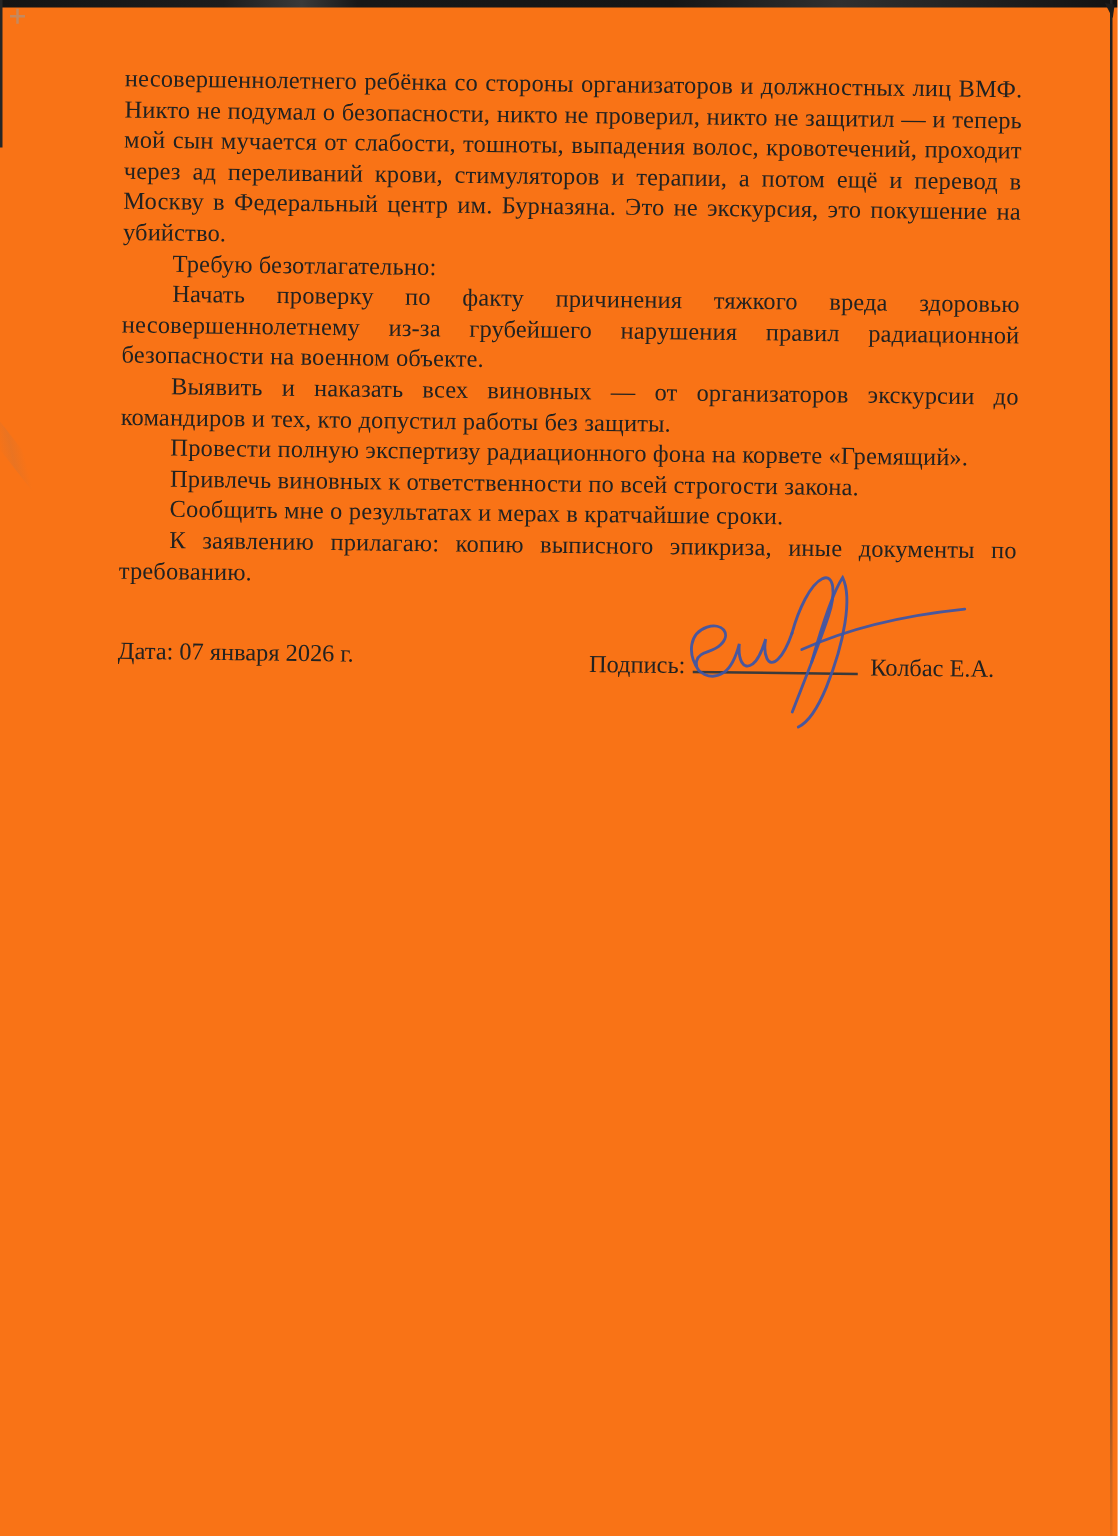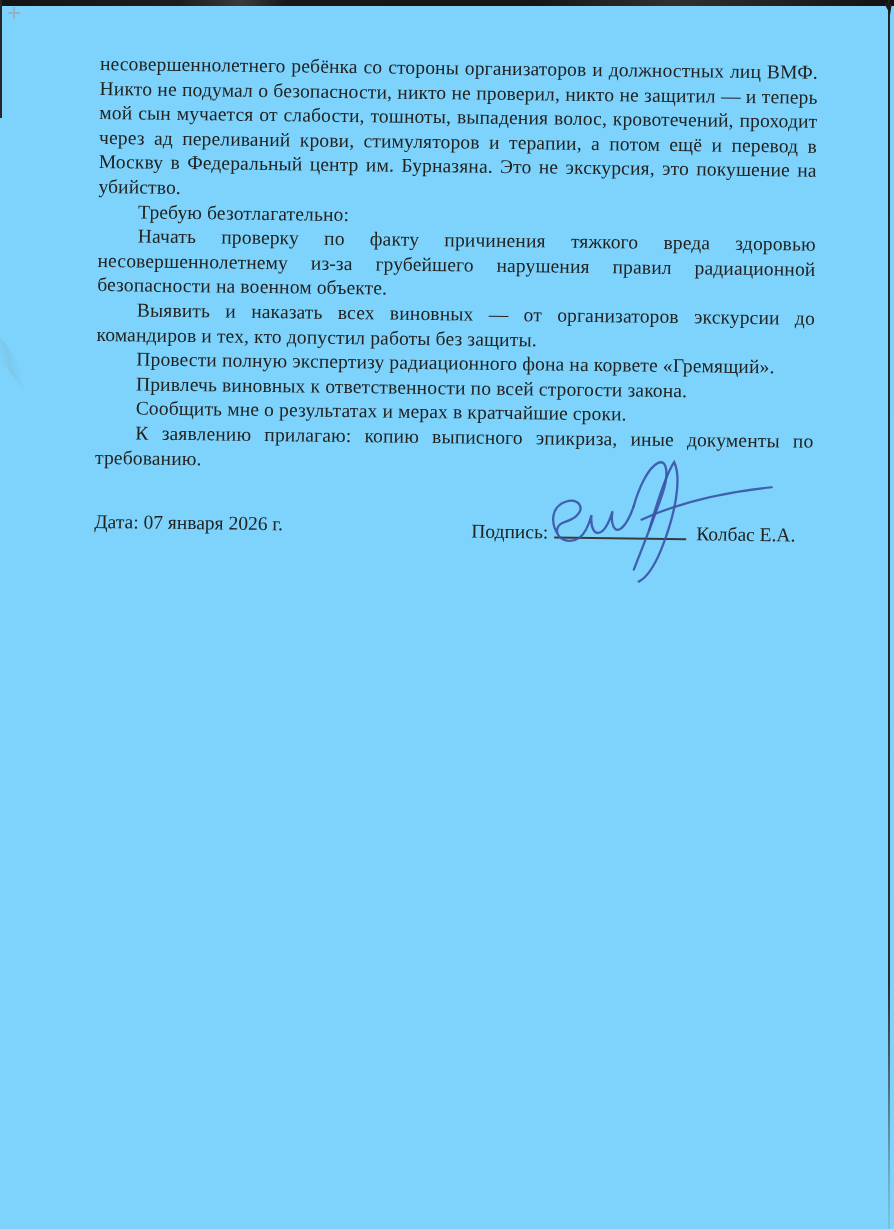--- a/index.html
+++ b/index.html
@@ -6,21 +6,21 @@
   html, body { margin: 0; padding: 0; }
   body {
     width: 894px; height: 1229px;
     background: #ffffff;
     overflow: hidden;
     font-family: "Liberation Serif", "DejaVu Serif", serif;
     position: relative;
   }
   .page {
     position: absolute; inset: 0;
-    background: #7dd3fc;
+    background: #f97316;
   }
   
   .edge-top {
     position: absolute; left: 0; top: 0; width: 894px; height: 6px;
     background: linear-gradient(90deg, #141414 0%, #1d1d1d 20%, #3a3a3a 27%, #181818 32%,
                 #161616 60%, #303030 75%, #121212 100%);
   }
   .edge-right {
     position: absolute; right: 4px; top: 0; width: 2px; height: 1229px;
     background: linear-gradient(#222 0%, #2a2a2a 80%, rgba(60,60,60,0.25) 96%, rgba(60,60,60,0.1) 100%);

